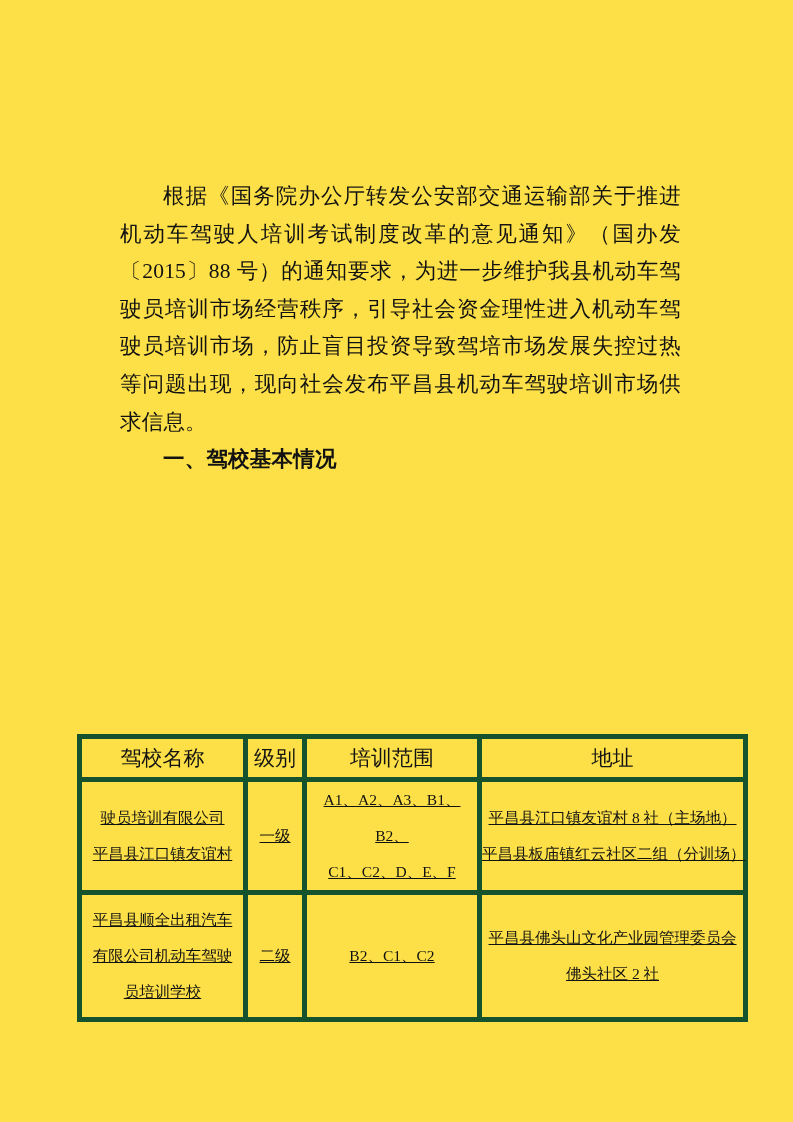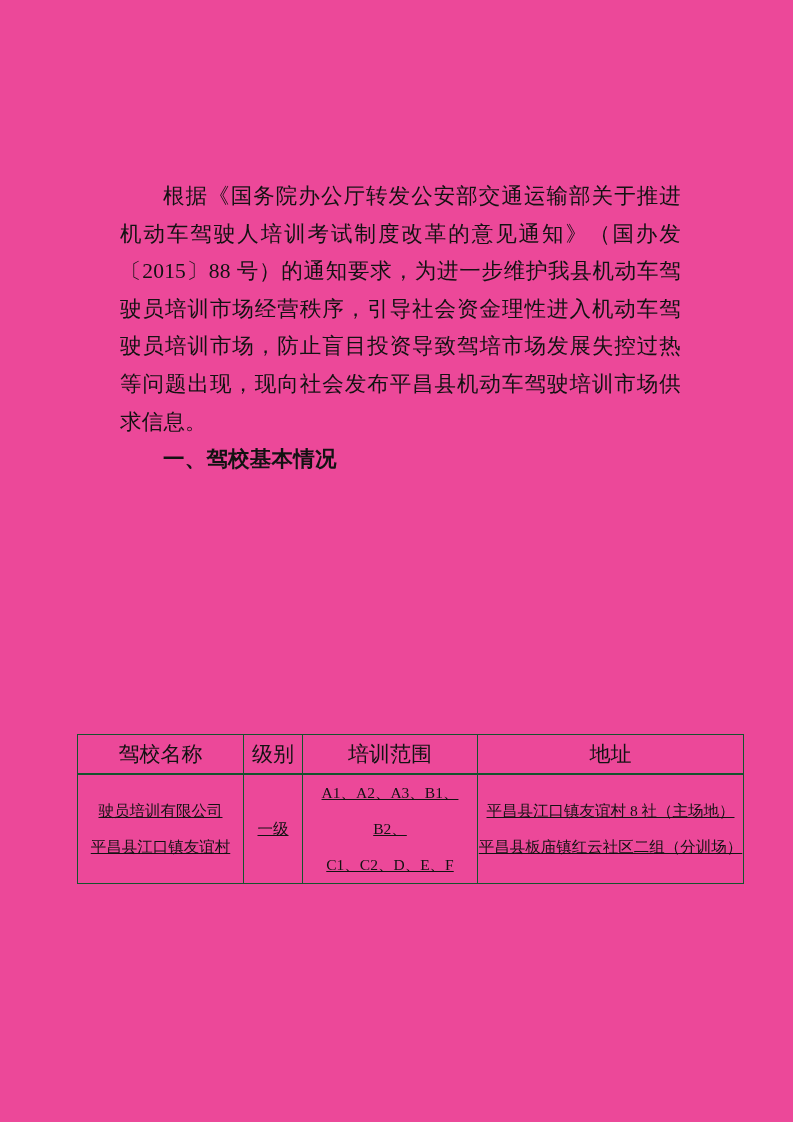--- a/index.html
+++ b/index.html
@@ -5,21 +5,21 @@
   html, body {
     margin: 0;
     padding: 0;
     background: #e8e8e8;
   }
   .page {
     position: relative;
     width: 793px;
     height: 1122px;
     margin: 0 auto;
-    background: #ec4899;
+    background: #fde047;
     overflow: hidden;
     font-family: "Liberation Serif", "DejaVu Serif", serif;
     color: #121212;
   }
   .body-text {
     position: absolute;
     left: 120px;
     top: 178px;
     width: 561px;
     font-size: 21.5px;
@@ -43,21 +43,21 @@
   table.schools {
     position: absolute;
     left: 77px;
     top: 734px;
     width: 666px;
     border-collapse: collapse;
     table-layout: fixed;
     color: #121212;
   }
   table.schools td, table.schools th {
-    border: 1px solid #14532d;
+    border: 5px solid #14532d;
     padding: 0;
     text-align: center;
     vertical-align: middle;
     font-weight: normal;
     overflow: visible;
   }
   table.schools {
     border: 1.5px solid #1a1a1a;
   }
   tr.header-row th {
@@ -116,16 +116,31 @@
           <div class="cell-line">A1、A2、A3、B1、</div>
           <div class="cell-line">B2、</div>
           <div class="cell-line">C1、C2、D、E、F</div>
         </td>
         <td>
           <div class="cell-line">平昌县江口镇友谊村 8 社（主场地）</div>
           <div class="cell-line">平昌县板庙镇红云社区二组（分训场）</div>
         </td>
       </tr>
 
+      <tr class="school-row school-row-2">
+        <td>
+          <div class="cell-line">平昌县顺全出租汽车</div>
+          <div class="cell-line">有限公司机动车驾驶</div>
+          <div class="cell-line">员培训学校</div>
+        </td>
+        <td>二级</td>
+        <td>
+          <div class="cell-line">B2、C1、C2</div>
+        </td>
+        <td>
+          <div class="cell-line">平昌县佛头山文化产业园管理委员会</div>
+          <div class="cell-line">佛头社区 2 社</div>
+        </td>
+      </tr>
     </tbody>
   </table>
 
 </div>
 
 </body></html>

